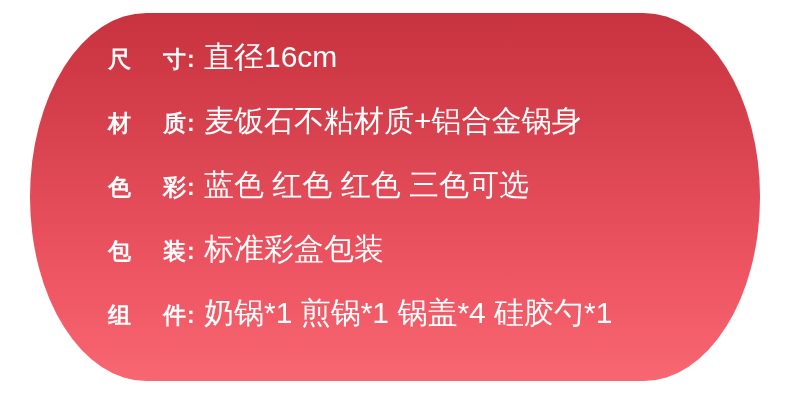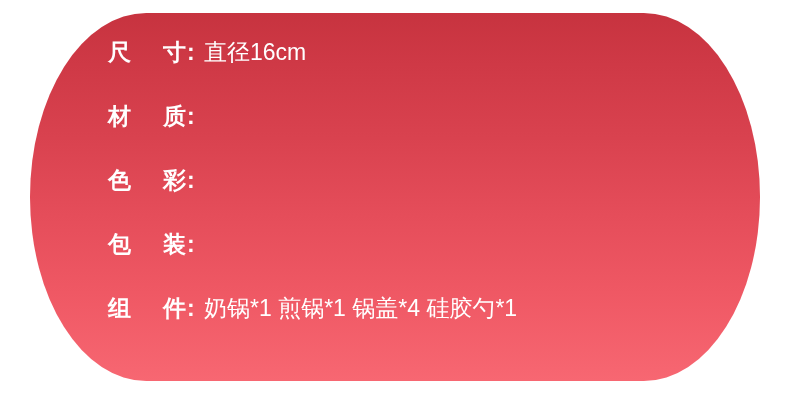--- a/index.html
+++ b/index.html
@@ -74,21 +74,21 @@
   }
 
   .spec-label-colon {
     display: inline-block;
     margin-left: 1px;
   }
 
   .spec-value {
     flex: 1 1 auto;
     color: #ffffff;
-    font-size: 23px;
+    font-size: 30px;
     font-weight: normal;
     white-space: nowrap;
   }
 </style>
 </head>
 <body>
 
 <div id="spec-banner">
   <div id="spec-panel">
     <div id="spec-rows">
@@ -105,40 +105,43 @@
       </div>
 
       <div class="spec-row">
         <div class="spec-label">
           <span class="spec-label-chars">
             <span>材</span>
             <span>质</span>
           </span>
           <span class="spec-label-colon">:</span>
         </div>
+        <div class="spec-value">麦饭石不粘材质+铝合金锅身</div>
       </div>
 
       <div class="spec-row">
         <div class="spec-label">
           <span class="spec-label-chars">
             <span>色</span>
             <span>彩</span>
           </span>
           <span class="spec-label-colon">:</span>
         </div>
+        <div class="spec-value">蓝色 红色 红色 三色可选</div>
       </div>
 
       <div class="spec-row">
         <div class="spec-label">
           <span class="spec-label-chars">
             <span>包</span>
             <span>装</span>
           </span>
           <span class="spec-label-colon">:</span>
         </div>
+        <div class="spec-value">标准彩盒包装</div>
       </div>
 
       <div class="spec-row">
         <div class="spec-label">
           <span class="spec-label-chars">
             <span>组</span>
             <span>件</span>
           </span>
           <span class="spec-label-colon">:</span>
         </div>

